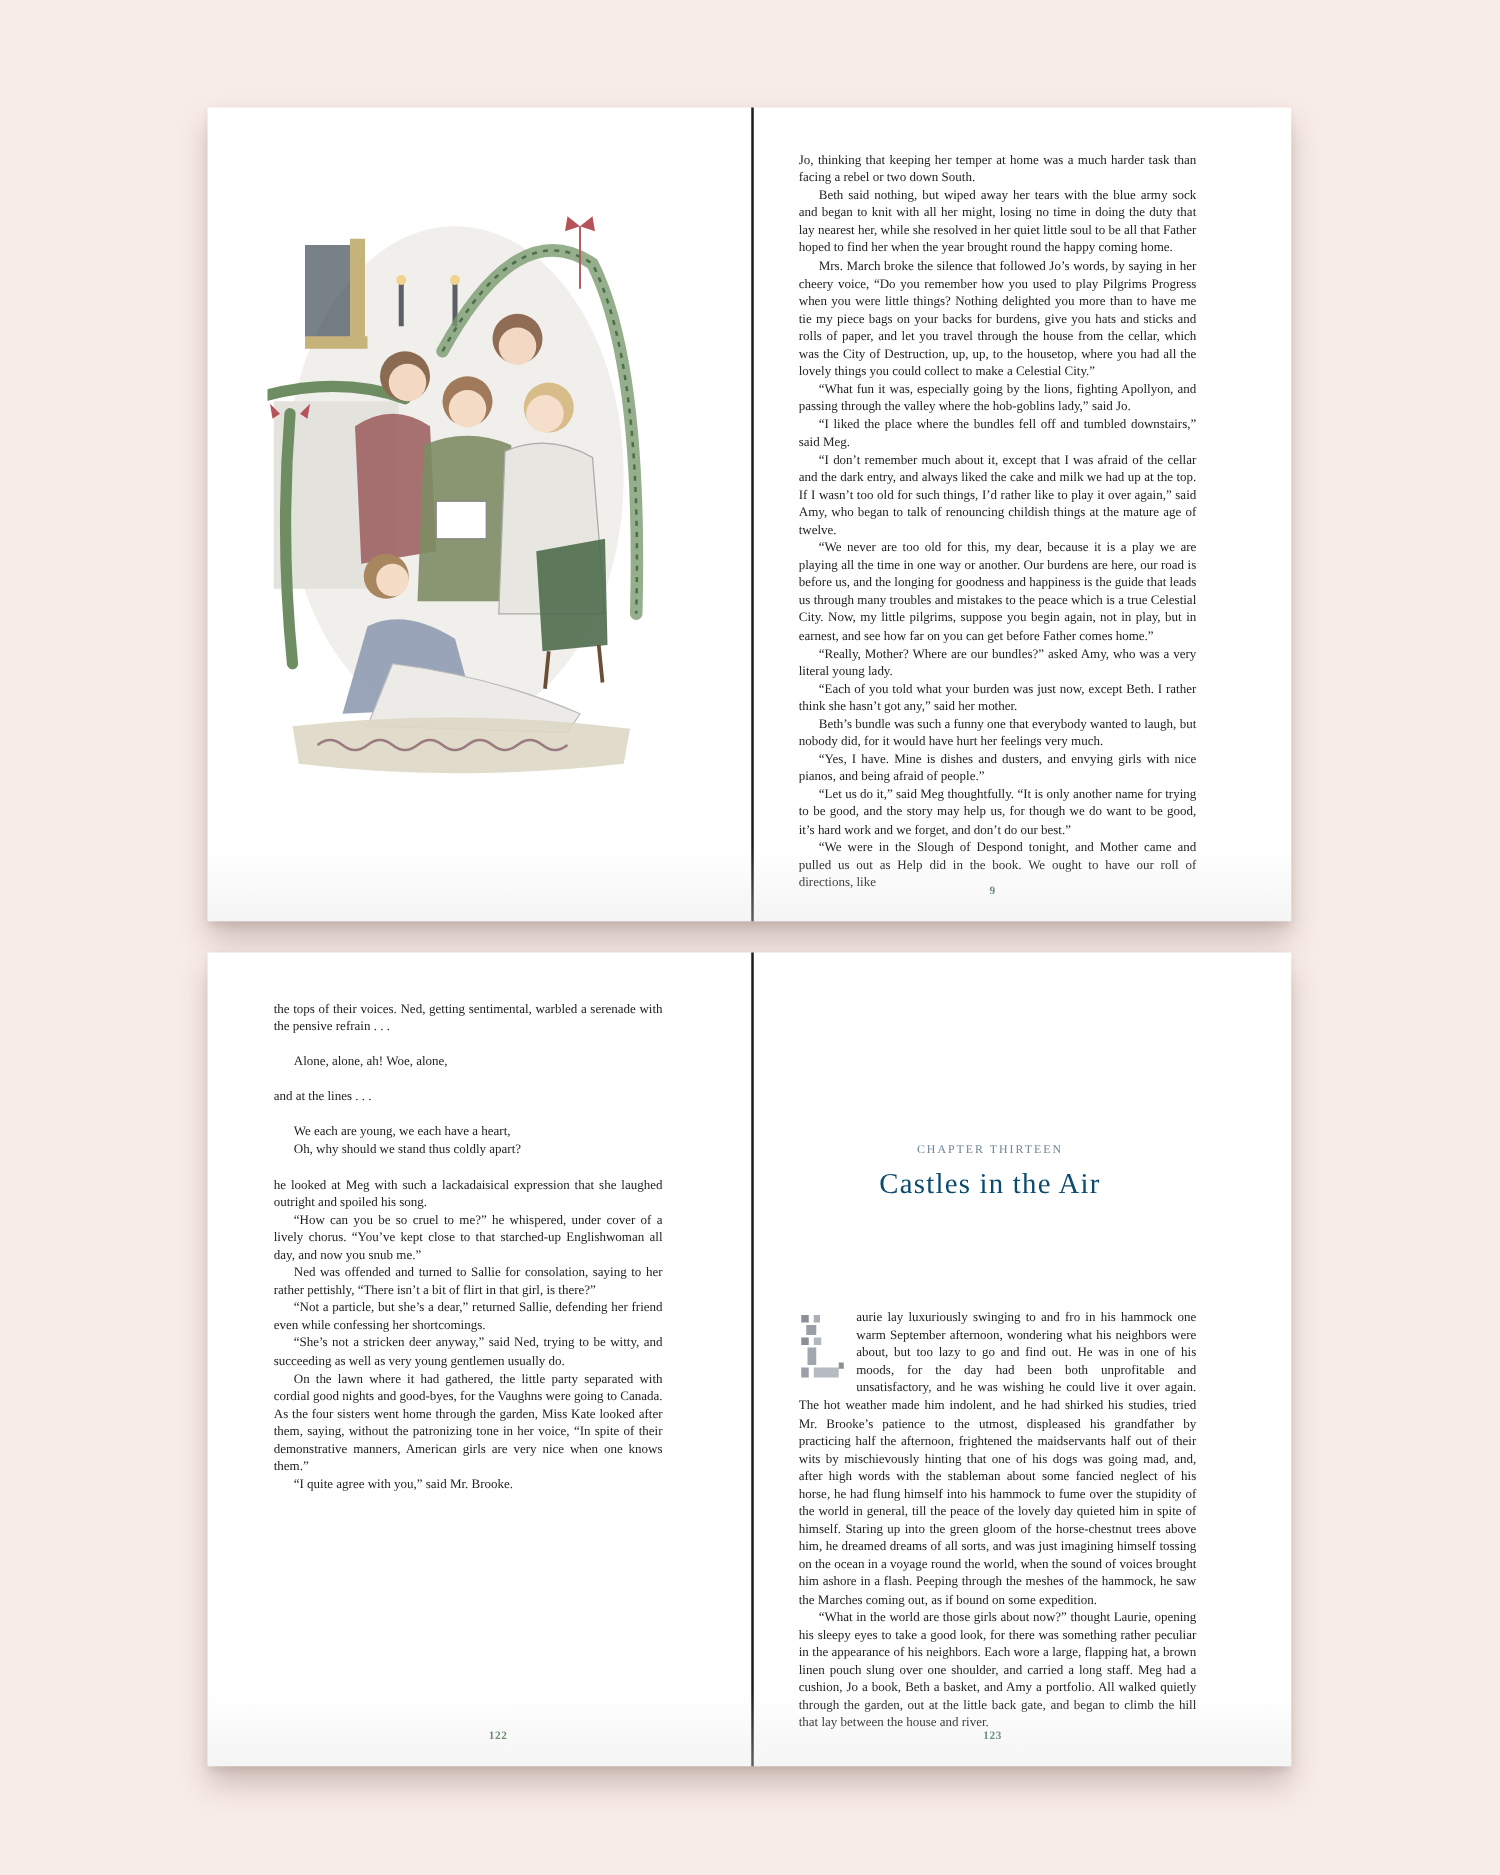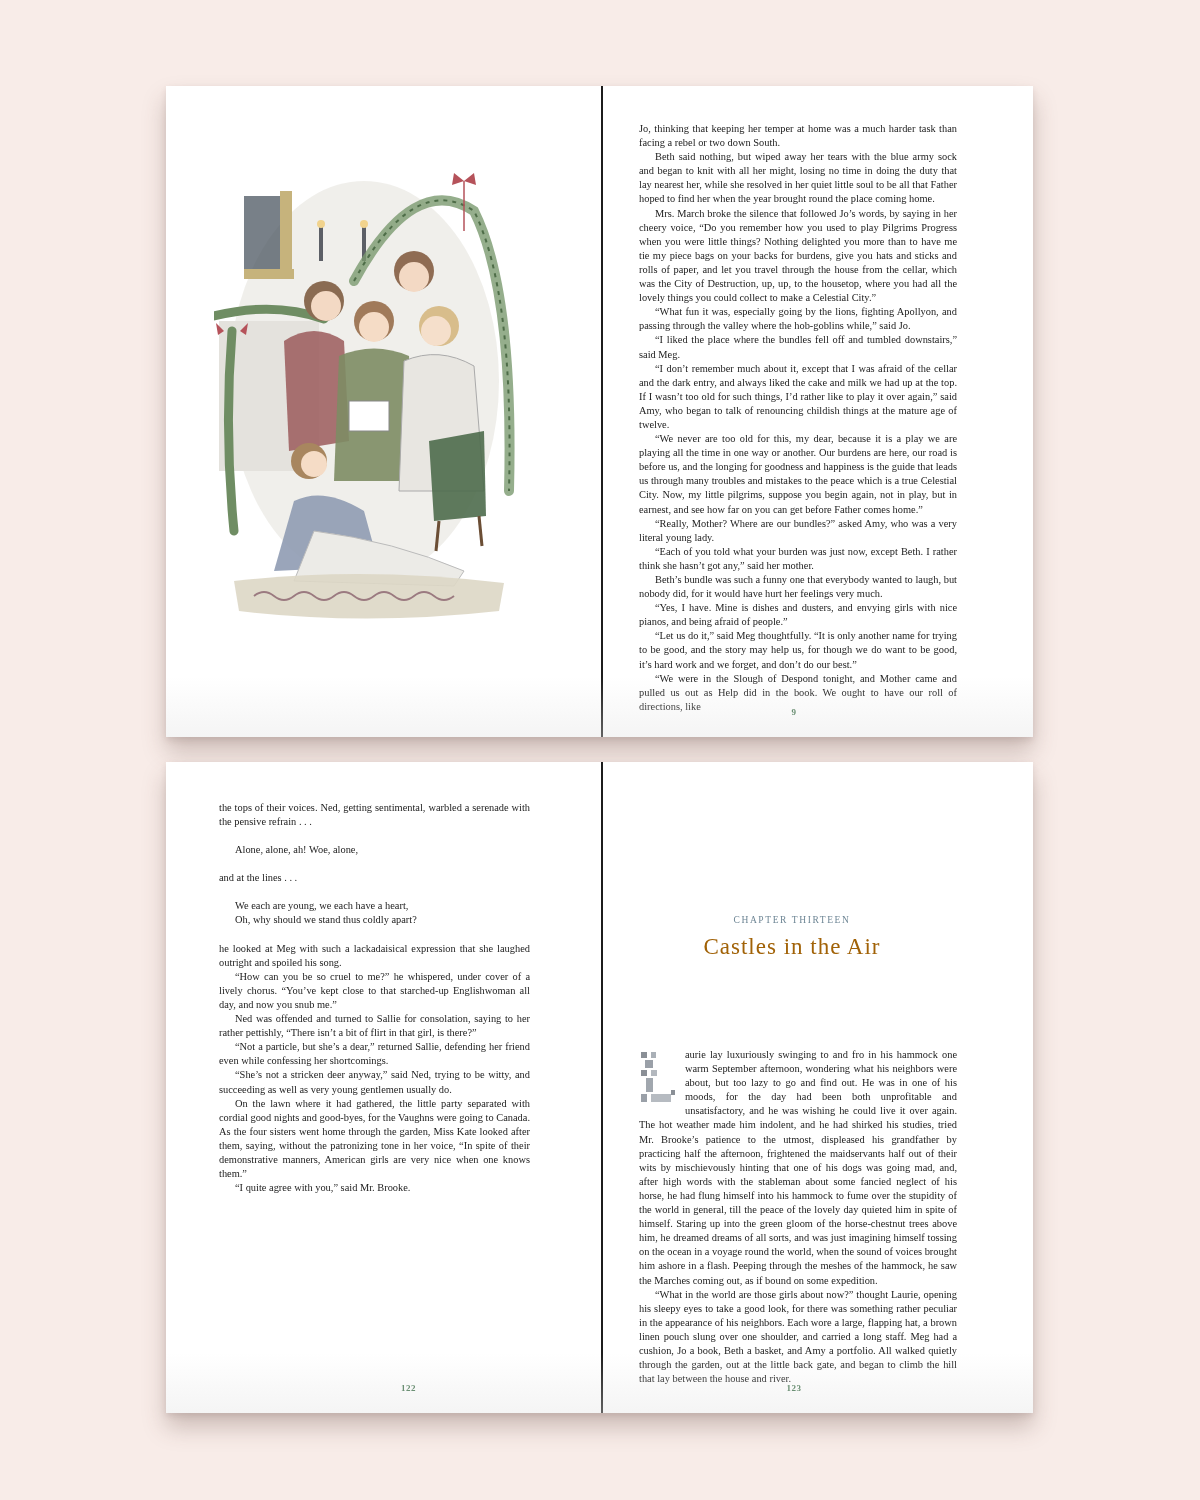--- a/index.html
+++ b/index.html
@@ -24,21 +24,21 @@
       background: linear-gradient(to bottom, rgba(255,255,255,0), rgba(225,225,225,0.35));
       pointer-events: none;
     }
     .gutter {
       position: absolute; top: 0; bottom: 0; left: 435px; width: 2px;
       background: #1c1c1c;
     }
     .page {
       position: absolute; top: 0; bottom: 0;
     }
-    .page.left { left: 0; width: 435px; padding-left: 20px; }
+    .page.left { left: 0; width: 435px; }
     .page.right { left: 437px; width: 430px; }
     .text {
       position: absolute;
       font-family: "Liberation Serif", serif;
       font-size: 10.4px;
       line-height: 14.1px;
       color: #222;
       text-align: justify;
       hyphens: auto;
     }
@@ -63,21 +63,21 @@
       position: absolute; top: 153px; left: 0; right: 0; text-align: center;
       font-family: "Liberation Serif", serif;
       font-size: 9.5px; letter-spacing: 1.6px;
       color: #6d8594;
       margin-left: -52px;
     }
     .chapter-title {
       position: absolute; top: 172px; left: 0; right: 0; text-align: center;
       font-family: "Liberation Serif", serif;
       font-size: 23px; letter-spacing: 1px;
-      color: #a16207;
+      color: #0c4a6e;
       margin-left: -52px;
     }
     .chapter-text { top: 270px !important; margin-top: 16px; }
     .dropcap {
       float: left;
       width: 38px; height: 58px;
       margin: 2px 8px 0 0;
       position: relative;
     }
     .illus {
@@ -136,23 +136,23 @@
       <path d="M100 360 Q180 370 250 400 L240 415 L80 410 Z" fill="#ecebe7" stroke="#bbb" stroke-width="1"></path>
 
       <path d="M20 410 Q150 395 290 412 L285 440 Q150 455 25 440 Z" fill="#ddd7c5" opacity="0.9"></path>
       <path d="M40 425 q10 -8 20 0 t20 0 t20 0 t20 0 t20 0 t20 0 t20 0 t20 0 t20 0 t20 0" stroke="#9b7a80" stroke-width="2" fill="none"></path>
     </svg>
   </div>
   <div class="gutter"></div>
   <div class="page right">
     <div class="text">
       <p class="noindent">Jo, thinking that keeping her temper at home was a much harder task than facing a rebel or two down South.</p>
-      <p>Beth said nothing, but wiped away her tears with the blue army sock and began to knit with all her might, losing no time in doing the duty that lay nearest her, while she resolved in her quiet little soul to be all that Father hoped to find her when the year brought round the place coming home.</p>
+      <p>Beth said nothing, but wiped away her tears with the blue army sock and began to knit with all her might, losing no time in doing the duty that lay nearest her, while she resolved in her quiet little soul to be all that Father hoped to find her when the year brought round the happy coming home.</p>
       <p>Mrs. March broke the silence that followed Jo’s words, by saying in her cheery voice, “Do you remember how you used to play Pilgrims Progress when you were little things? Nothing delighted you more than to have me tie my piece bags on your backs for burdens, give you hats and sticks and rolls of paper, and let you travel through the house from the cellar, which was the City of Destruction, up, up, to the housetop, where you had all the lovely things you could collect to make a Celestial City.”</p>
-      <p>“What fun it was, especially going by the lions, fighting Apollyon, and passing through the valley where the hob-goblins while,” said Jo.</p>
+      <p>“What fun it was, especially going by the lions, fighting Apollyon, and passing through the valley where the hob-goblins lady,” said Jo.</p>
       <p>“I liked the place where the bundles fell off and tumbled downstairs,” said Meg.</p>
       <p>“I don’t remember much about it, except that I was afraid of the cellar and the dark entry, and always liked the cake and milk we had up at the top. If I wasn’t too old for such things, I’d rather like to play it over again,” said Amy, who began to talk of renouncing childish things at the mature age of twelve.</p>
       <p>“We never are too old for this, my dear, because it is a play we are playing all the time in one way or another. Our burdens are here, our road is before us, and the longing for goodness and happiness is the guide that leads us through many troubles and mistakes to the peace which is a true Celestial City. Now, my little pilgrims, suppose you begin again, not in play, but in earnest, and see how far on you can get before Father comes home.”</p>
       <p>“Really, Mother? Where are our bundles?” asked Amy, who was a very literal young lady.</p>
       <p>“Each of you told what your burden was just now, except Beth. I rather think she hasn’t got any,” said her mother.</p>
       <p>Beth’s bundle was such a funny one that everybody wanted to laugh, but nobody did, for it would have hurt her feelings very much.</p>
       <p>“Yes, I have. Mine is dishes and dusters, and envying girls with nice pianos, and being afraid of people.”</p>
       <p>“Let us do it,” said Meg thoughtfully. “It is only another name for trying to be good, and the story may help us, for though we do want to be good, it’s hard work and we forget, and don’t do our best.”</p>
       <p>“We were in the Slough of Despond tonight, and Mother came and pulled us out as Help did in the book. We ought to have our roll of directions, like</p>
     </div>

